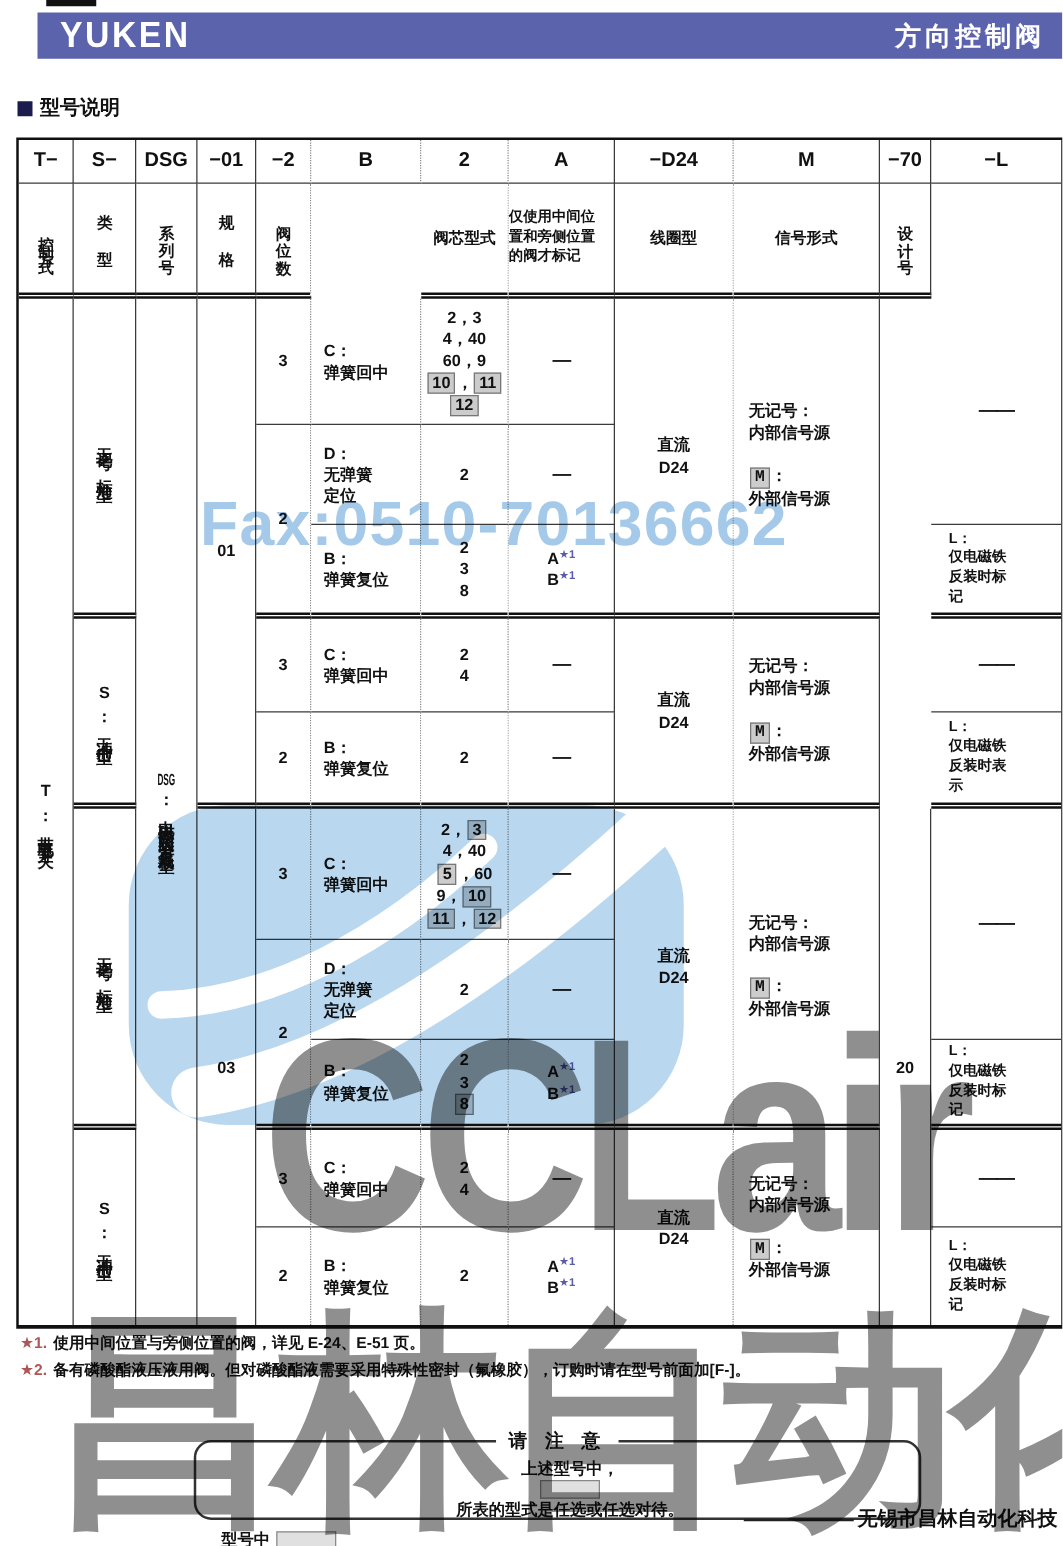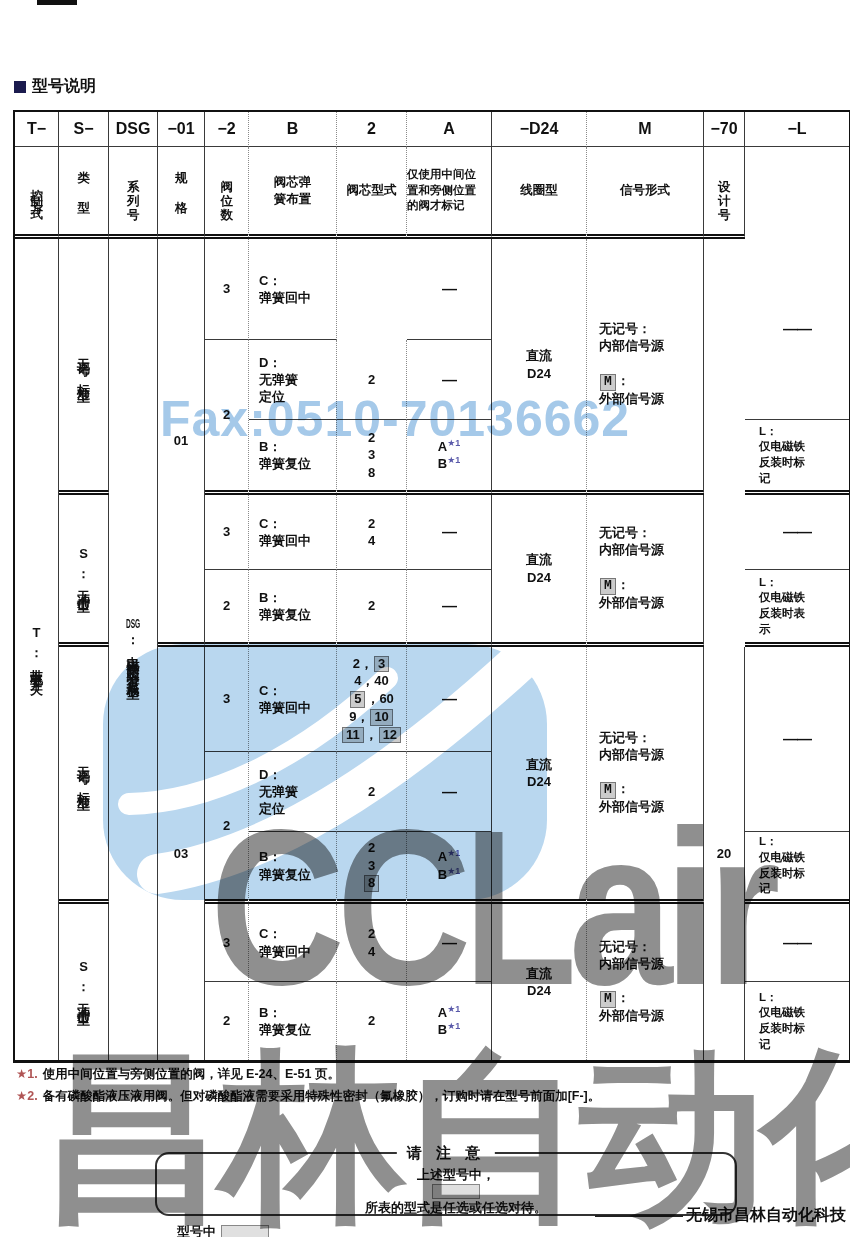--- a/index.html
+++ b/index.html
@@ -82,20 +82,24 @@
   .wm-cn{left:40px;top:1044px;font-size:186px;font-weight:bold;color:var(--watermark-gray);
     line-height:1;letter-spacing:-6px;}
 </style>
 </head>
 <body>
 
 <div class="page">
 
   <div class="scan-mark"></div>
 
+  <div class="topbar">
+    <span class="brand">YUKEN</span>
+    <span class="doc-title">方向控制阀</span>
+  </div>
 
   <div class="sec-head">
     <span class="sq"></span>
     <span>型号说明</span>
   </div>
 
   <div class="mtable">
 
     <div class="cell code r b" style="grid-area:1/1/2/2">T−</div>
     <div class="cell code r b" style="grid-area:1/2/2/3">S−</div>
@@ -108,21 +112,20 @@
     <div class="cell code rd b" style="grid-area:1/9/2/10">−D24</div>
     <div class="cell code r b" style="grid-area:1/10/2/11">M</div>
     <div class="cell code r b" style="grid-area:1/11/2/12">−70</div>
     <div class="cell code b" style="grid-area:1/12/2/13">−L</div>
 
     <div class="cell desc vt vs4 r bk" style="grid-area:2/1/3/2">控制方式</div>
     <div class="cell desc vt vs2 r bk" style="grid-area:2/2/3/3">类型</div>
     <div class="cell desc vt vs3 r bk" style="grid-area:2/3/3/4">系列号</div>
     <div class="cell desc vt vs2 r bk" style="grid-area:2/4/3/5">规格</div>
     <div class="cell desc vt vs3 rd bk" style="grid-area:2/5/3/6">阀位数</div>
-    <div class="cell desc rd bk" style="grid-area:2/6/3/7"><span class="w46">阀芯弹簧布置</span></div>
     <div class="cell desc rd bk" style="grid-area:2/7/3/8">阀芯型式</div>
     <div class="cell desc small left r bk" style="grid-area:2/8/3/9"><span class="w76">仅使用中间位置和旁侧位置的阀才标记</span></div>
     <div class="cell desc r bk" style="grid-area:2/10/3/11">信号形式</div>
     <div class="cell desc rd bk" style="grid-area:2/9/3/10">线圈型</div>
     <div class="cell desc vt vs3 r bk" style="grid-area:2/11/3/12">设计号</div>
 
     <div class="cell vt r" style="grid-area:3/1/13/2">T：带电子开关</div>
 
     <div class="cell vt r bk" style="grid-area:3/2/6/3">无记号：标准型</div>
     <div class="cell vt r bk" style="grid-area:6/2/8/3">S：无冲击型</div>
@@ -159,20 +162,21 @@
     <div class="cell left pl10 rd b" style="grid-area:9/6/10/7">D：
 无弹簧
 定位</div>
     <div class="cell left pl10 rd bk" style="grid-area:10/6/11/7">B：
 弹簧复位</div>
     <div class="cell left pl10 rd b" style="grid-area:11/6/12/7">C：
 弹簧回中</div>
     <div class="cell left pl10 rd" style="grid-area:12/6/13/7">B：
 弹簧复位</div>
 
+    <div class="cell rd b" style="grid-area:3/7/4/8"><span class="rin"><span>2，3</span><br><span>4，40</span><br><span>60，9</span><br><span class="bx">10</span><span>，</span><span class="bx">11</span><br><span class="bx">12</span></span></div>
     <div class="cell rd b" style="grid-area:4/7/5/8">2</div>
     <div class="cell rd bk" style="grid-area:5/7/6/8"><span class="rin"><span>2</span><br><span>3</span><br><span>8</span></span></div>
     <div class="cell rd b" style="grid-area:6/7/7/8">2
 4</div>
     <div class="cell rd bk" style="grid-area:7/7/8/8">2</div>
     <div class="cell rd b" style="grid-area:8/7/9/8"><span class="rin"><span>2，</span><span class="bx">3</span><br><span>4，40</span><br><span class="bx">5</span><span>，60</span><br><span>9，</span><span class="bx">10</span><br><span class="bx">11</span><span>，</span><span class="bx">12</span></span></div>
     <div class="cell rd b" style="grid-area:9/7/10/8">2</div>
     <div class="cell rd bk" style="grid-area:10/7/11/8"><span class="rin"><span>2</span><br><span>3</span><br><span class="bx">8</span></span></div>
     <div class="cell rd b" style="grid-area:11/7/12/8">2
 4</div>

